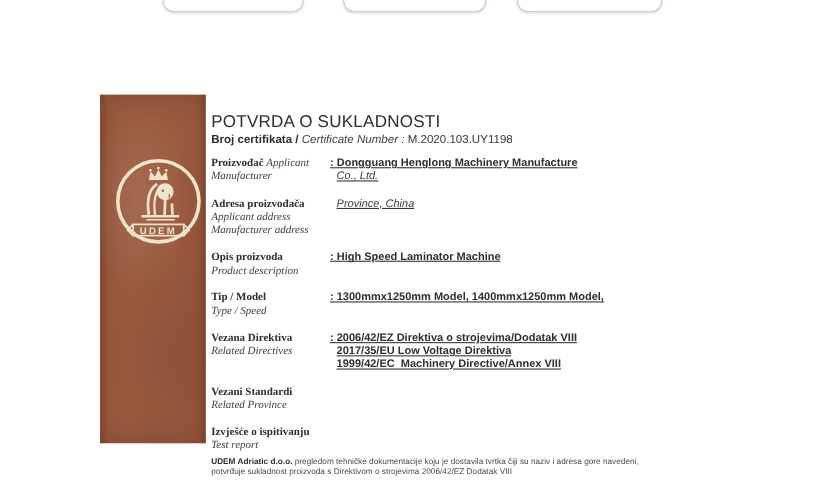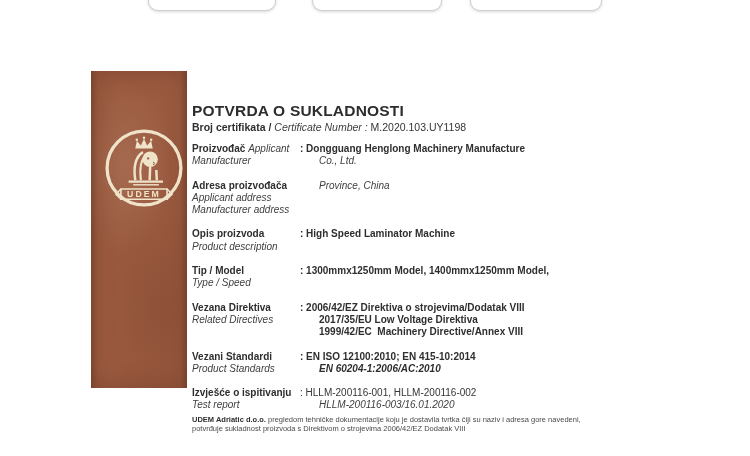--- a/index.html
+++ b/index.html
@@ -14,43 +14,43 @@
     position:absolute;top:-10px;height:19px;background:#fff;
     border:1px solid #cfcfcf;border-radius:10px;
     box-shadow:0 1px 3px rgba(0,0,0,.16);
   }
   .tc1{left:148px;width:126px;}
   .tc2{left:312px;width:128px;}
   .tc3{left:470px;width:130px;}
 
   
   .stripe{
-    position:absolute;left:91px;top:71px;width:96px;height:317px;
+    position:absolute;left:91px;top:86px;width:96px;height:317px;
     background-color:#9b5b40;
     background-image:
       radial-gradient(ellipse 70% 40% at 35% 30%, rgba(255,235,215,.10), rgba(255,255,255,0) 70%),
       radial-gradient(ellipse 80% 50% at 70% 75%, rgba(90,40,20,.18), rgba(0,0,0,0) 75%),
       linear-gradient(90deg, rgba(70,30,15,.22) 0%, rgba(0,0,0,0) 7%, rgba(0,0,0,0) 93%, rgba(70,30,15,.25) 100%);
     box-shadow:inset 0 0 26px rgba(70,30,15,.30);
   }
   .logo-svg{position:absolute;left:12px;top:56px;width:82px;height:82px;}
 
   
   .content{position:absolute;left:192px;top:101px;width:450px;}
   .cert-title{
-    font-size:15.5px;font-weight:bold;line-height:19px;color:#2d2d2d;letter-spacing:.2px;
+    font-size:15.5px;font-weight:normal;line-height:19px;color:#2d2d2d;letter-spacing:.2px;
   }
   .cert-number{font-size:10.5px;line-height:13px;margin-top:1px;color:#383838;}
   .rows{margin-top:0;}
   .row{display:flex;margin-top:12px;font-size:10px;line-height:12.3px;}
   .row:first-child{margin-top:9px;}
-  .labels{width:108px;flex-shrink:0;}
-  .values{flex:1;}
+  .labels{width:108px;flex-shrink:0;font-family:Liberation Serif, serif;}
+  .values{flex:1;text-decoration:underline;}
   .line{white-space:pre-wrap;}
-  .values .cont{padding-left:6px;margin-left:13px;}
+  .values .cont{padding-left:6px;}
   .b{font-weight:bold;color:#2e2e2e;}
   .i{font-style:italic;color:#3e3e3e;}
   .bi{font-weight:bold;font-style:italic;color:#2e2e2e;}
   .r{color:#353535;}
   .fineprint{margin-top:3px;font-size:7.5px;line-height:9px;color:#4a4a4a;width:440px;}
 </style>
 </head>
 <body>
 
 <div>
@@ -143,35 +143,27 @@
           </div>
           <div class="values">
             <div class="line"><span class="b">: 2006/42/EZ Direktiva o strojevima/Dodatak VIII</span></div>
             <div class="line cont"><span class="b">2017/35/EU Low Voltage Direktiva</span></div>
             <div class="line cont"><span class="b">1999/42/EC  Machinery Directive/Annex VIII</span></div>
           </div>
         </div>
         <div class="row">
           <div class="labels">
             <div class="line"><span class="b">Vezani Standardi</span></div>
-            <div class="line"><span class="i">Product Standards</span></div>
-          </div>
-          <div class="values">
-            <div class="line"><span class="b">: EN ISO 12100:2010; EN 415-10:2014</span></div>
-            <div class="line cont"><span class="bi">EN 60204-1:2006/AC:2010</span></div>
+            <div class="line"><span class="i">Related Province</span></div>
           </div>
         </div>
         <div class="row">
           <div class="labels">
             <div class="line"><span class="b">Izvješće o ispitivanju</span></div>
             <div class="line"><span class="i">Test report</span></div>
-          </div>
-          <div class="values">
-            <div class="line"><span class="r">: HLLM-200116-001, HLLM-200116-002</span></div>
-            <div class="line cont"><span class="i">HLLM-200116-003/16.01.2020</span></div>
           </div>
         </div>
       </div>
 
     <div class="fineprint">
       <div><span class="b">UDEM Adriatic d.o.o.</span><span> pregledom tehničke dokumentacije koju je dostavila tvrtka čiji su naziv i adresa gore navedeni,</span></div>
       <div>potvrđuje sukladnost proizvoda s Direktivom o strojevima 2006/42/EZ Dodatak VIII</div>
     </div>
   </div>
 

